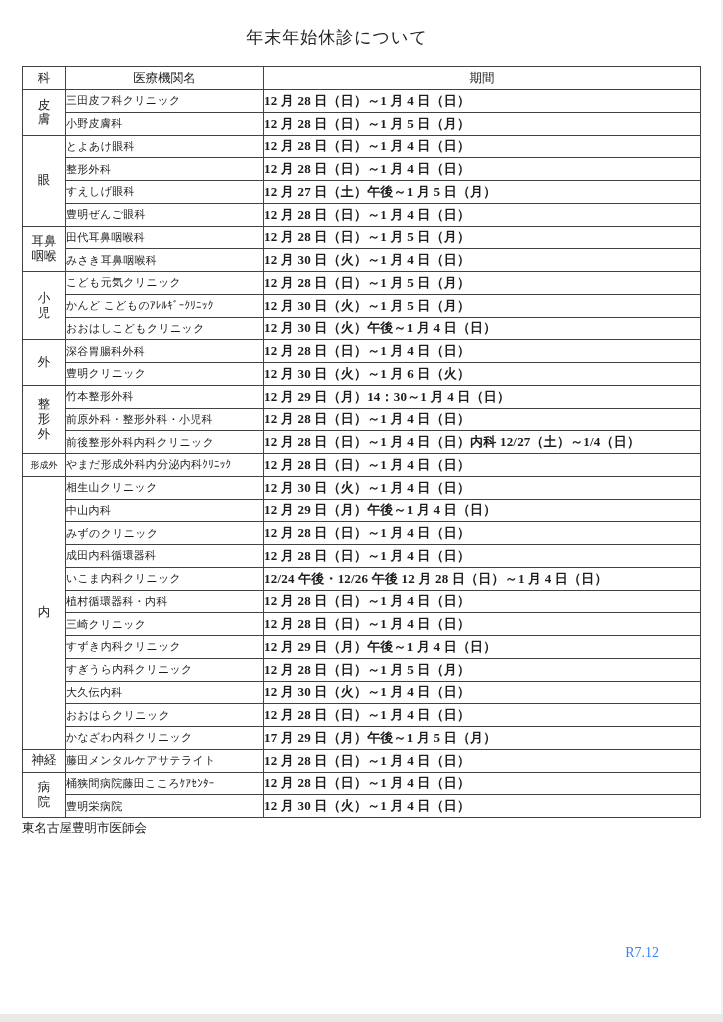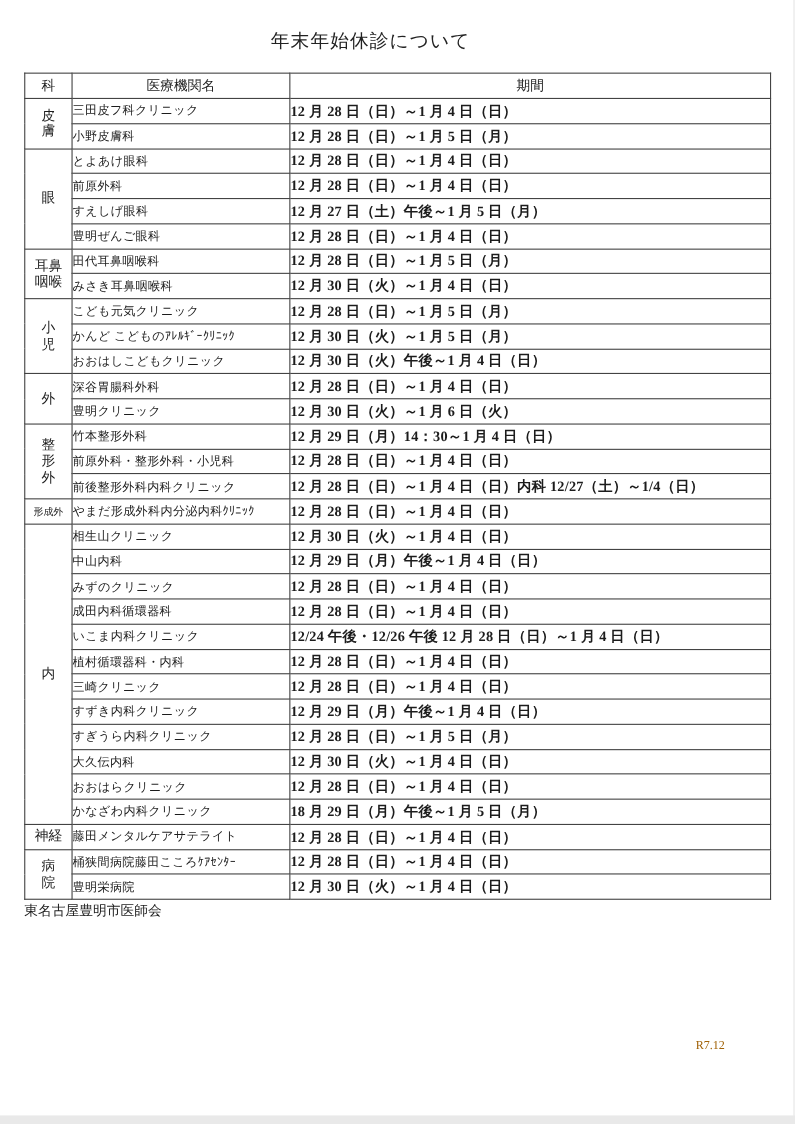--- a/index.html
+++ b/index.html
@@ -92,22 +92,22 @@
     justify-content: space-between;
     align-items: flex-start;
     font-size: 12.5px;
   }
   .footer-note { padding-left: 22px; }
   .footer-org { padding-right: 1px; font-family: Liberation Mono, monospace; }
   .revision-mark {
     position: absolute;
     top: 945px;
     right: 64px;
-    font-size: 11px;
-    color: #a16207;
+    font-size: 14px;
+    color: #3b82f6;
     text-align: right;
   }
 </style>
 </head>
 <body>
 
 <div class="page-title">年末年始休診について</div>
 
 <table class="doc-table">
   <colgroup>
@@ -136,21 +136,21 @@
         <td class="period-cell">12 月 28 日（日）～1 月 5 日（月）</td>
       </tr>
       <tr>
         <td class="dept-cell" rowspan="4">
           <div>眼</div>
         </td>
         <td class="inst-cell">とよあけ眼科</td>
         <td class="period-cell">12 月 28 日（日）～1 月 4 日（日）</td>
       </tr>
       <tr>
-        <td class="inst-cell">前原外科</td>
+        <td class="inst-cell">整形外科</td>
         <td class="period-cell">12 月 28 日（日）～1 月 4 日（日）</td>
       </tr>
       <tr>
         <td class="inst-cell">すえしげ眼科</td>
         <td class="period-cell">12 月 27 日（土）午後～1 月 5 日（月）</td>
       </tr>
       <tr>
         <td class="inst-cell">豊明ぜんご眼科</td>
         <td class="period-cell">12 月 28 日（日）～1 月 4 日（日）</td>
       </tr>
@@ -259,21 +259,21 @@
       <tr>
         <td class="inst-cell">大久伝内科</td>
         <td class="period-cell">12 月 30 日（火）～1 月 4 日（日）</td>
       </tr>
       <tr>
         <td class="inst-cell">おおはらクリニック</td>
         <td class="period-cell">12 月 28 日（日）～1 月 4 日（日）</td>
       </tr>
       <tr>
         <td class="inst-cell">かなざわ内科クリニック</td>
-        <td class="period-cell">18 月 29 日（月）午後～1 月 5 日（月）</td>
+        <td class="period-cell">17 月 29 日（月）午後～1 月 5 日（月）</td>
       </tr>
       <tr>
         <td class="dept-cell" rowspan="1">
           <div>神経</div>
         </td>
         <td class="inst-cell">藤田メンタルケアサテライト</td>
         <td class="period-cell">12 月 28 日（日）～1 月 4 日（日）</td>
       </tr>
       <tr>
         <td class="dept-cell" rowspan="2">

